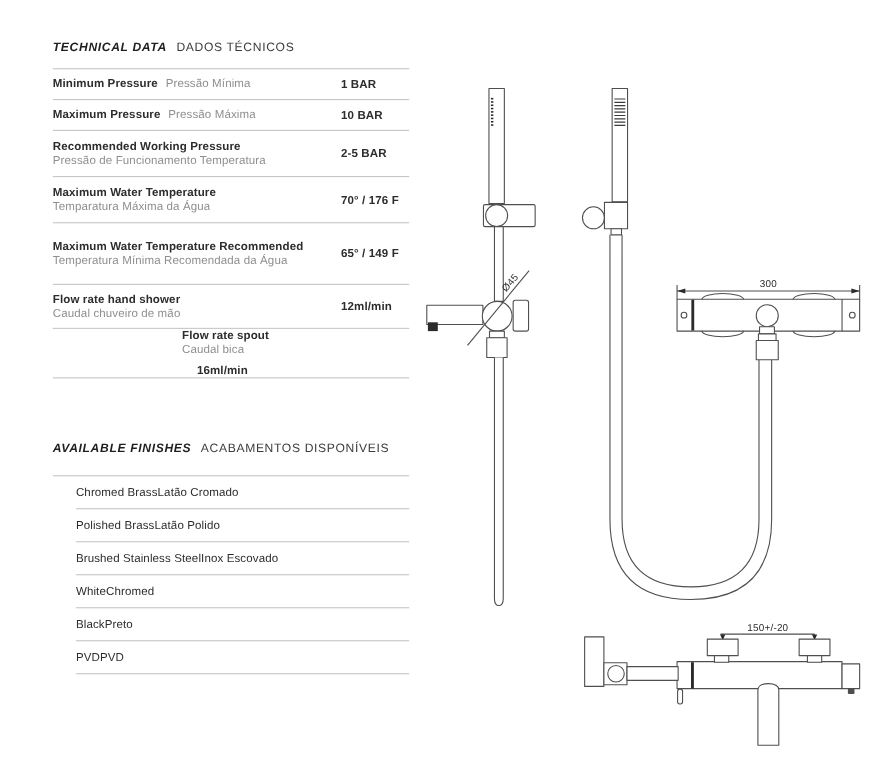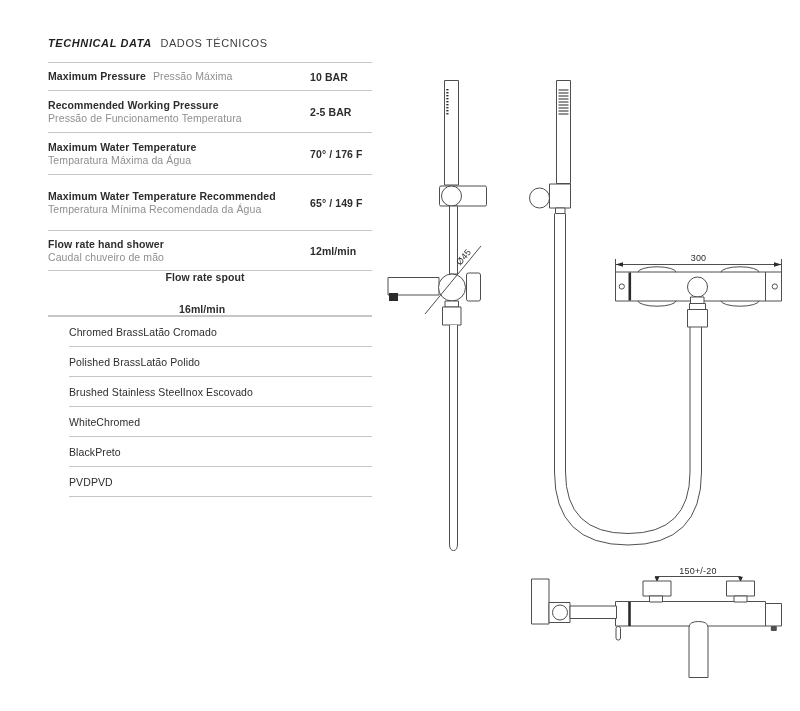--- a/index.html
+++ b/index.html
@@ -37,20 +37,27 @@
 <div class="left-col">
 
   <div class="sec-title tech-title">
     <span class="en">TECHNICAL DATA</span>
     <span class="pt">DADOS TÉCNICOS</span>
   </div>
 
   <div class="tbl">
     <div class="trow rh-a">
       <div class="lbl">
+        <span class="en">Minimum Pressure</span>
+        <span class="pt">Pressão Mínima</span>
+      </div>
+      <div class="val">1 BAR</div>
+    </div>
+    <div class="trow rh-a">
+      <div class="lbl">
         <span class="en">Maximum Pressure</span>
         <span class="pt">Pressão Máxima</span>
       </div>
       <div class="val">10 BAR</div>
     </div>
     <div class="trow stacked rh-b">
       <div class="lbl">
         <span class="en">Recommended Working Pressure</span>
         <span class="pt">Pressão de Funcionamento Temperatura</span>
       </div>
@@ -73,25 +80,30 @@
     <div class="trow stacked rh-d">
       <div class="lbl">
         <span class="en">Flow rate hand shower</span>
         <span class="pt">Caudal chuveiro de mão</span>
       </div>
       <div class="val">12ml/min</div>
     </div>
     <div class="trow stacked rh-e">
       <div class="lbl">
         <span class="en">Flow rate spout</span>
+        <span class="pt">Caudal bica</span>
       </div>
       <div class="val">16ml/min</div>
     </div>
   </div>
 
+  <div class="sec-title fin-title">
+    <span class="en">AVAILABLE FINISHES</span>
+    <span class="pt">ACABAMENTOS DISPONÍVEIS</span>
+  </div>
 
   <div class="tbl">
     <div class="frow">
       <span class="en">Chromed Brass</span>
       <span class="pt">Latão Cromado</span>
     </div>
     <div class="frow">
       <span class="en">Polished Brass</span>
       <span class="pt">Latão Polido</span>
     </div>

